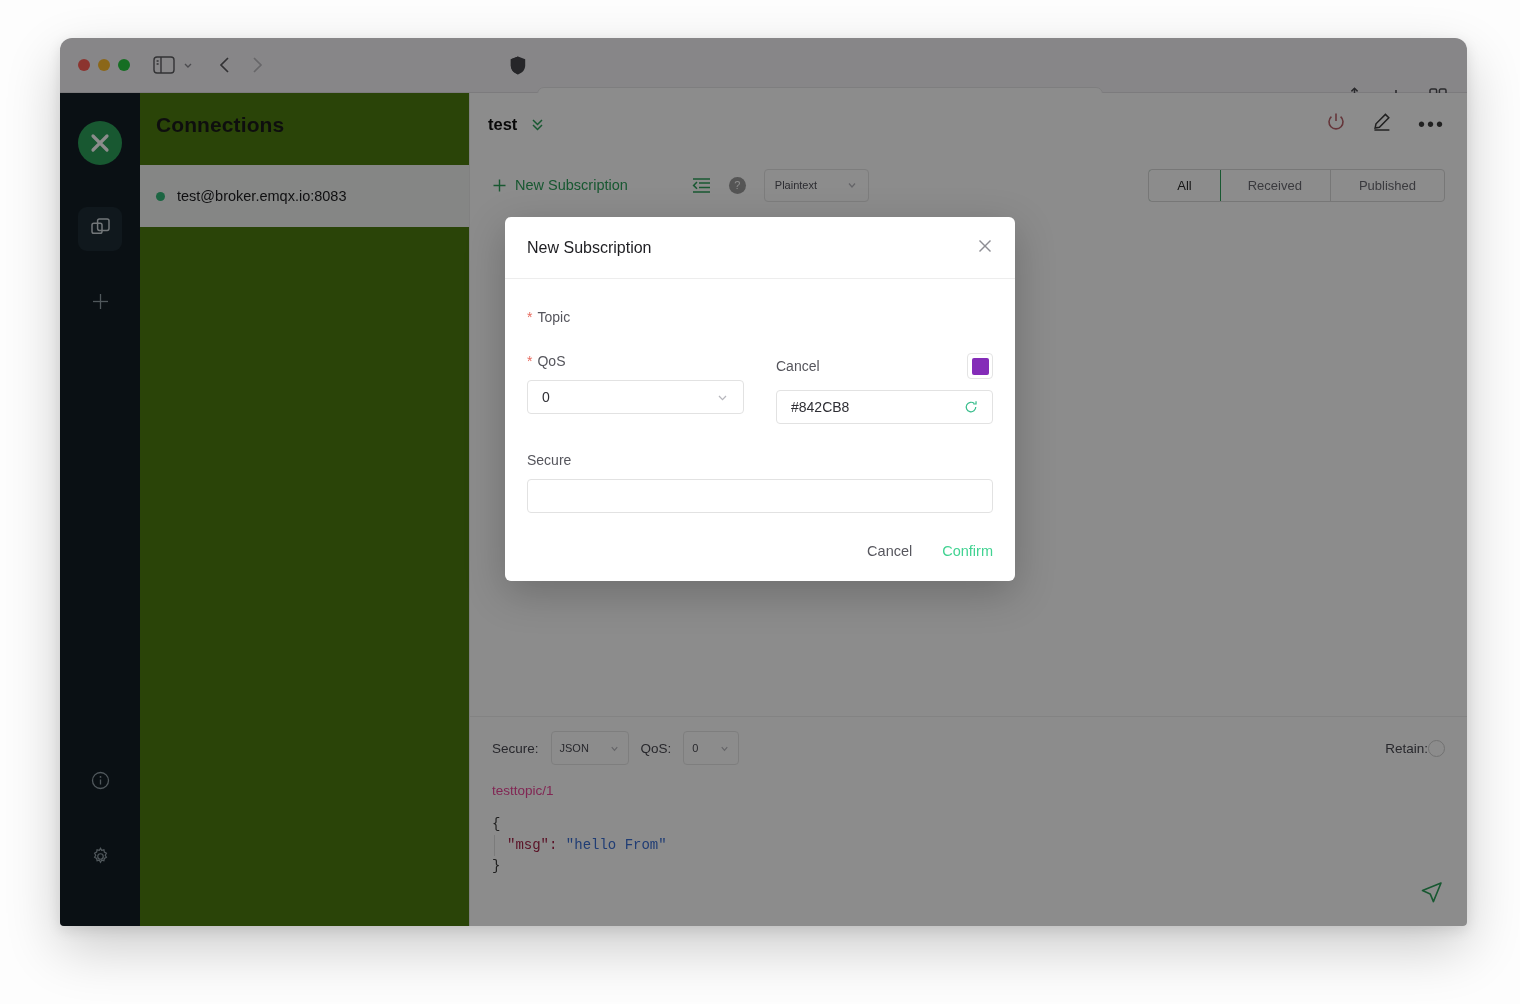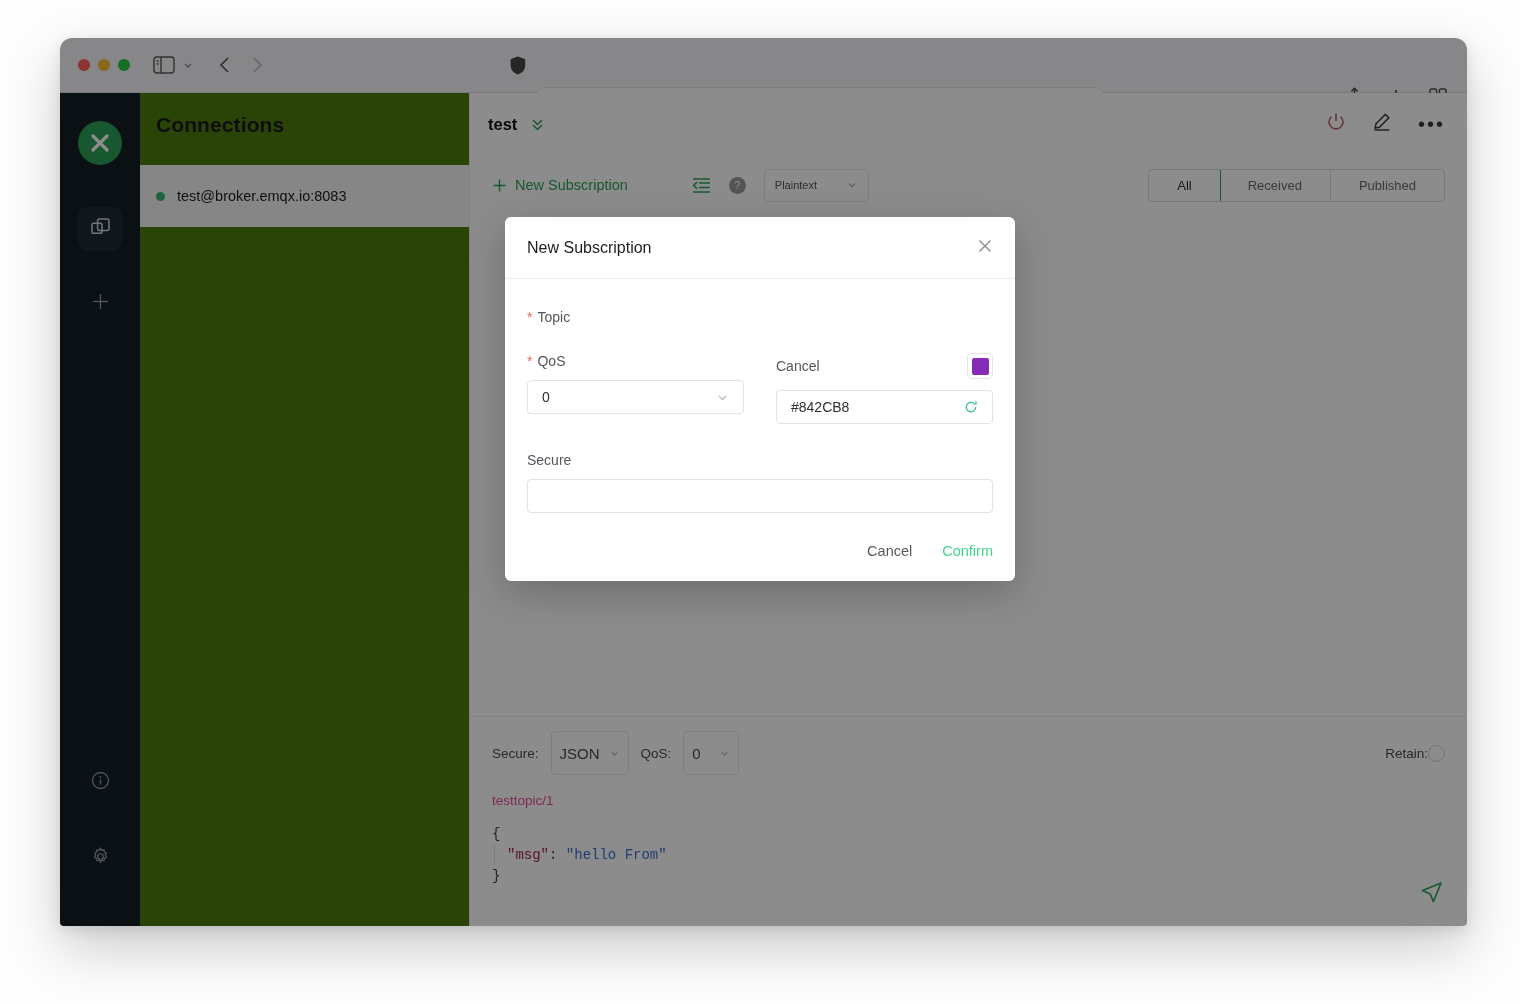--- a/index.html
+++ b/index.html
@@ -112,22 +112,22 @@
     border:1px solid #d9d9d9;
   }
   .seg div { padding: 8px 28px; display:flex; align-items:center; font-size:13px; color:#6b6b72; border-right:1px solid #d9d9d9;}
   .seg div:last-child{border-right:none;}
   .seg div.active { border:1px solid #2ca05a; color:#2b2b2b; margin:-1px; border-radius:3px 0 0 3px;}
 
   .msg-area { flex:1; }
 
   .composer { border-top:1px solid #eee; padding: 14px 22px 0 22px; height: 210px; position:relative;}
   .comp-row { display:flex; align-items:center; gap:12px; font-size:13.5px; color:#4a4a52; }
-  .comp-sel { height:44px; min-width:78px; border:1px solid #e6e6e6; border-radius:4px;
-              display:flex; align-items:center; justify-content:space-between; padding:0 8px; font-size:15px;}
+  .comp-sel { height:34px; min-width:78px; border:1px solid #e6e6e6; border-radius:4px;
+              display:flex; align-items:center; justify-content:space-between; padding:0 8px; font-size:11px;}
   .retain { margin-left:auto; display:flex; align-items:center; }
   .retain-sw { width:17px; height:17px; border-radius:50%; border:1px solid #cfcfcf; }
   .comp-topic { margin-top: 18px; font-size:13.5px; color:#ec4899; }
   .code { margin-top: 16px; font-family:"Liberation Mono", monospace; font-size:14px; color:#3a3a3a; line-height:21px; }
   .code .k { color:#a6264a; }
   .code .v { color:#3b6fd4; }
   .code .ind { border-left:1px solid #e0e0e0; padding-left:12px; margin-left:2px;}
   .send { position:absolute; right: 24px; bottom: 18px; color:#2ca05a; }
 
   

